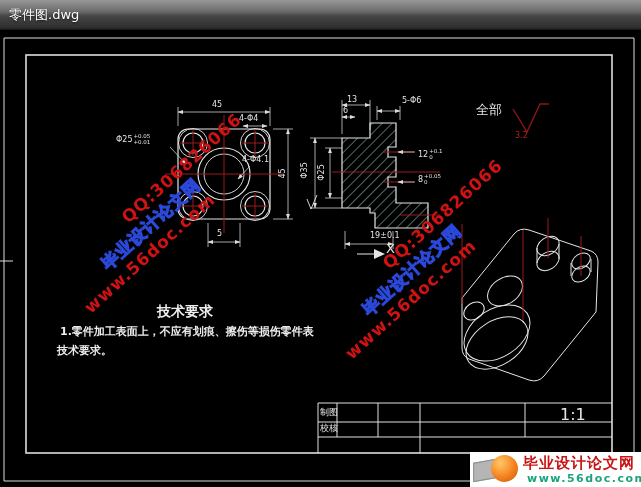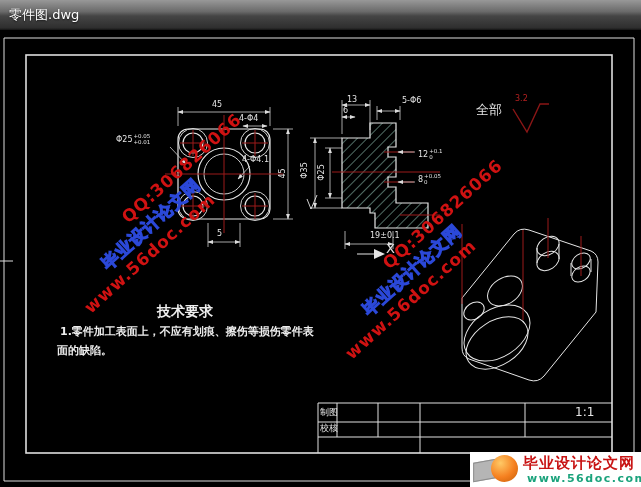--- a/index.html
+++ b/index.html
@@ -10,21 +10,21 @@
             background:linear-gradient(#989898,#6a6a6a 40%,#454545 55%,#2f2f2f 95%,#222);
             border-bottom:1px solid #1a1a1a;box-sizing:border-box;}
   #titlebar .t{position:absolute;left:9px;top:6px;color:#fff;font-size:13px;
                text-shadow:0 1px 2px rgba(0,0,0,.7);}
   
   svg#cad{position:absolute;left:0;top:0;z-index:1;}
   
   .dim{position:absolute;color:#e4e4e4;font-size:8px;line-height:9px;white-space:nowrap;z-index:2;}
   .dim.rot{transform:rotate(-90deg);transform-origin:center;}
   .dim.big{font-size:13px;}
-  .dim.red{color:#b32020;}
+  .dim.red{color:#b32020;margin-top:37px;}
   .tolstack{display:inline-flex;flex-direction:column;font-size:5.5px;line-height:6px;
             vertical-align:middle;margin-left:1px;}
   
   .note{position:absolute;color:#ededed;font-weight:bold;white-space:nowrap;z-index:2;}
   #note-title{left:157px;top:303px;font-size:14px;}
   #note-1{left:43px;top:324px;font-size:11px;margin-left:17px;}
   #note-2{left:57px;top:343px;font-size:11px;}
   #note-3{left:57px;top:361px;font-size:11px;}
   
   .tb{position:absolute;color:#e4e4e4;font-size:9px;z-index:2;white-space:nowrap;text-align:right;}
@@ -189,25 +189,25 @@
   <div class="dim rot" style="left:296px;top:166px">Φ35</div>
   <div class="dim rot" style="left:313px;top:168px">Φ25</div>
   <div class="dim" style="left:370px;top:231px">19±0.1</div>
 
   <div class="dim big" style="left:386px;top:244px">X</div>
   <div class="dim" style="left:476px;top:105px;font-size:13px">全部</div>
   <div class="dim red" style="left:515px;top:94px">3.2</div>
 
   <div class="note" id="note-title">技术要求</div>
   <div class="note" id="note-1">1.零件加工表面上，不应有划痕、擦伤等损伤零件表</div>
-  <div class="note" id="note-2">面的缺陷。</div>
+  <div class="note" id="note-2">技术要求。</div>
 
   <div class="tb" style="left:320px;top:406px">制图</div>
   <div class="tb" style="left:320px;top:422px">校核</div>
-  <div class="tb" style="left:575px;top:405px;font-size:12px">1:1</div>
+  <div class="tb" style="left:560px;top:405px;font-size:16px">1:1</div>
 
   <div class="wm" id="wmA">
     <div class="l1 wm-red">QQ:306826066</div>
     <div class="l2 wm-blue">毕业设计论文网</div>
     <div class="l3 wm-red">www.56doc.com</div>
   </div>
   <div class="wm" id="wmB">
     <div class="l1 wm-red">QQ:306826066</div>
     <div class="l2 wm-blue">毕业设计论文网</div>
     <div class="l3 wm-red">www.56doc.com</div>

